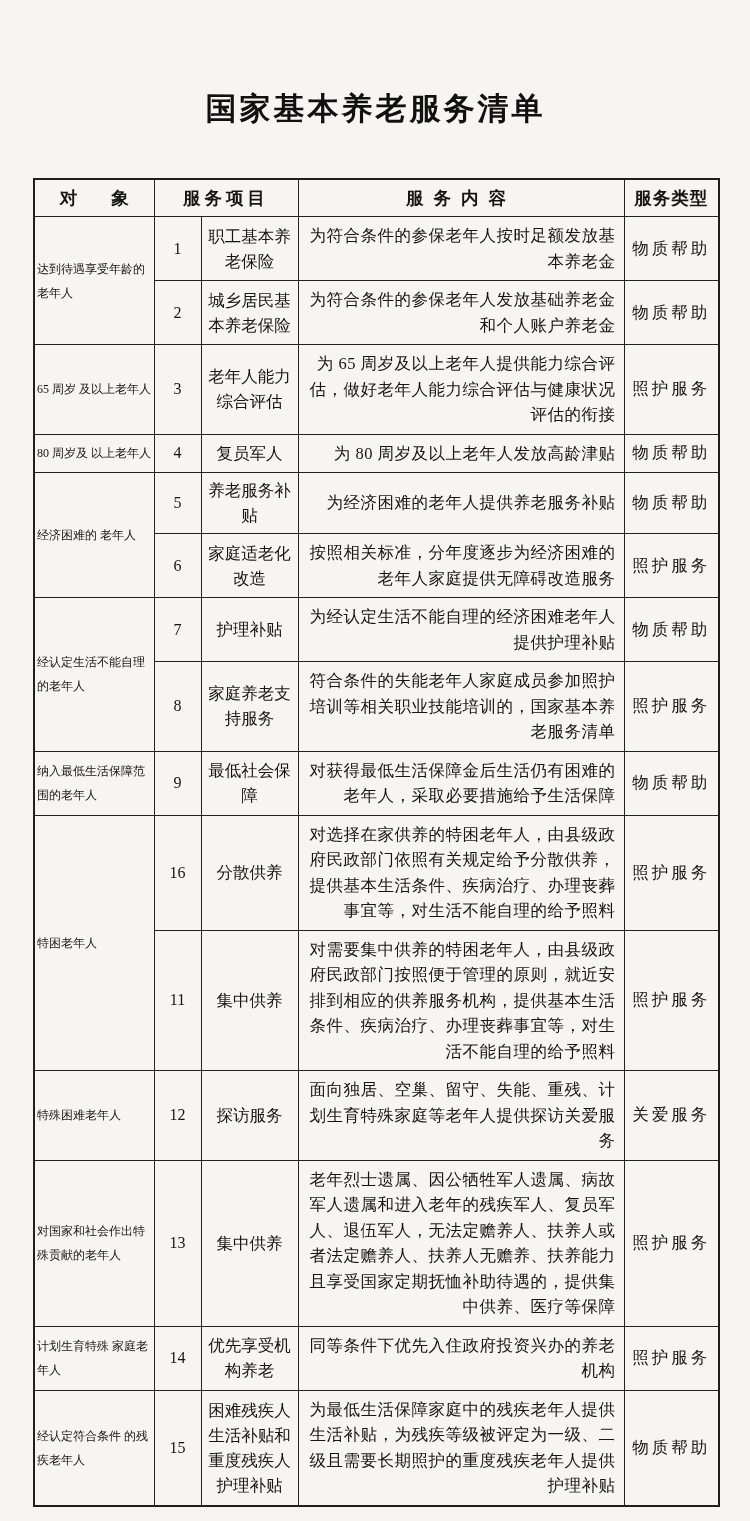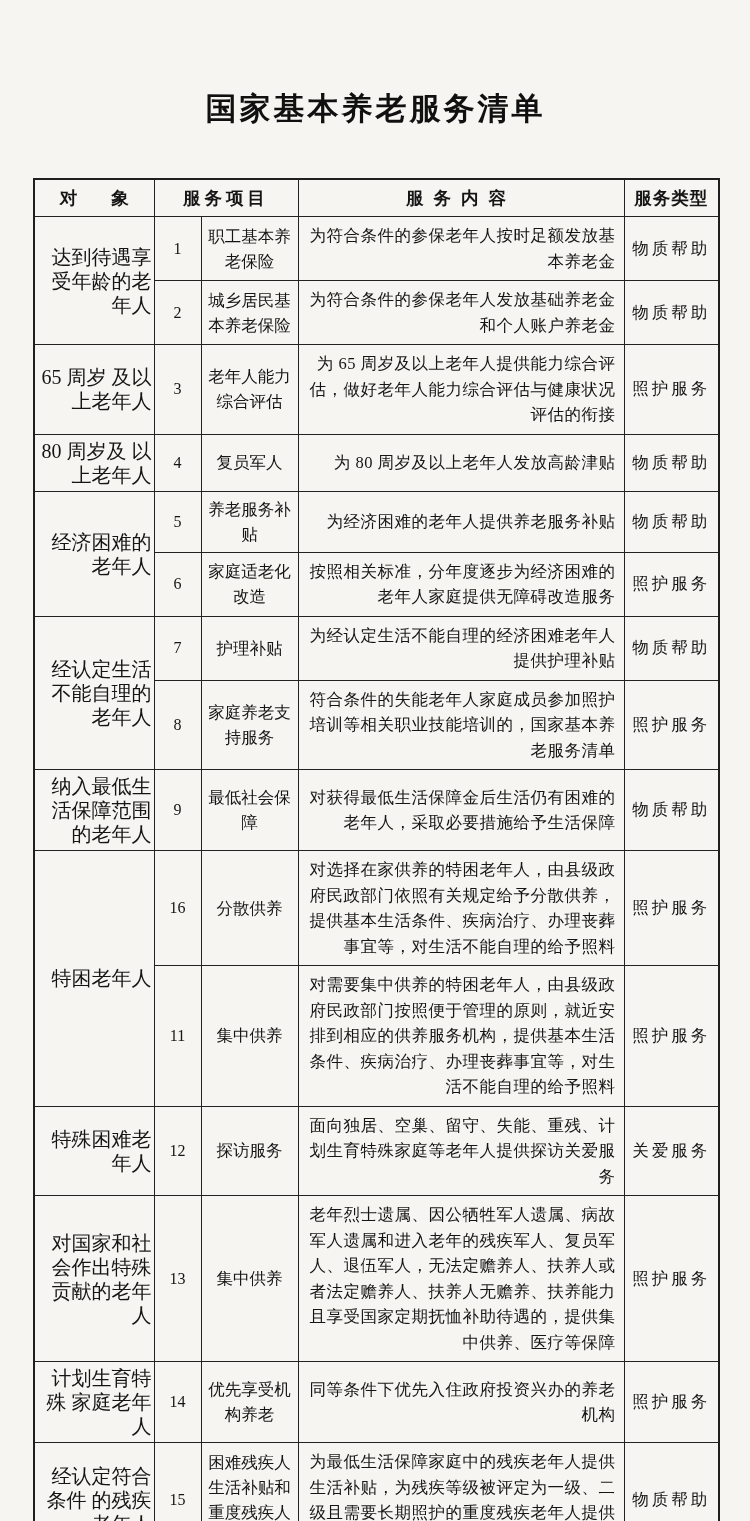--- a/index.html
+++ b/index.html
@@ -58,23 +58,23 @@
     font-size: 17.5px;
     padding: 6px 2px;
     text-align: center;
   }
   th.h-subject { letter-spacing: 0; }
   th.h-subject .sp { display: inline-block; width: 34px; }
   th.h-item { letter-spacing: 4px; }
   th.h-content { letter-spacing: 10px; }
   th.h-type { letter-spacing: 1px; }
   td.c-subject {
-    text-align: right;
+    text-align: left;
     padding: 4px 2px;
-    font-size: 20px;
+    font-size: 12px;
     line-height: 24px;
   }
   td.c-no {
     text-align: center;
     padding: 4px 1px;
     font-size: 16px;
     font-family: "Liberation Serif", "DejaVu Serif", serif;
   }
   td.c-item {
     text-align: center;

